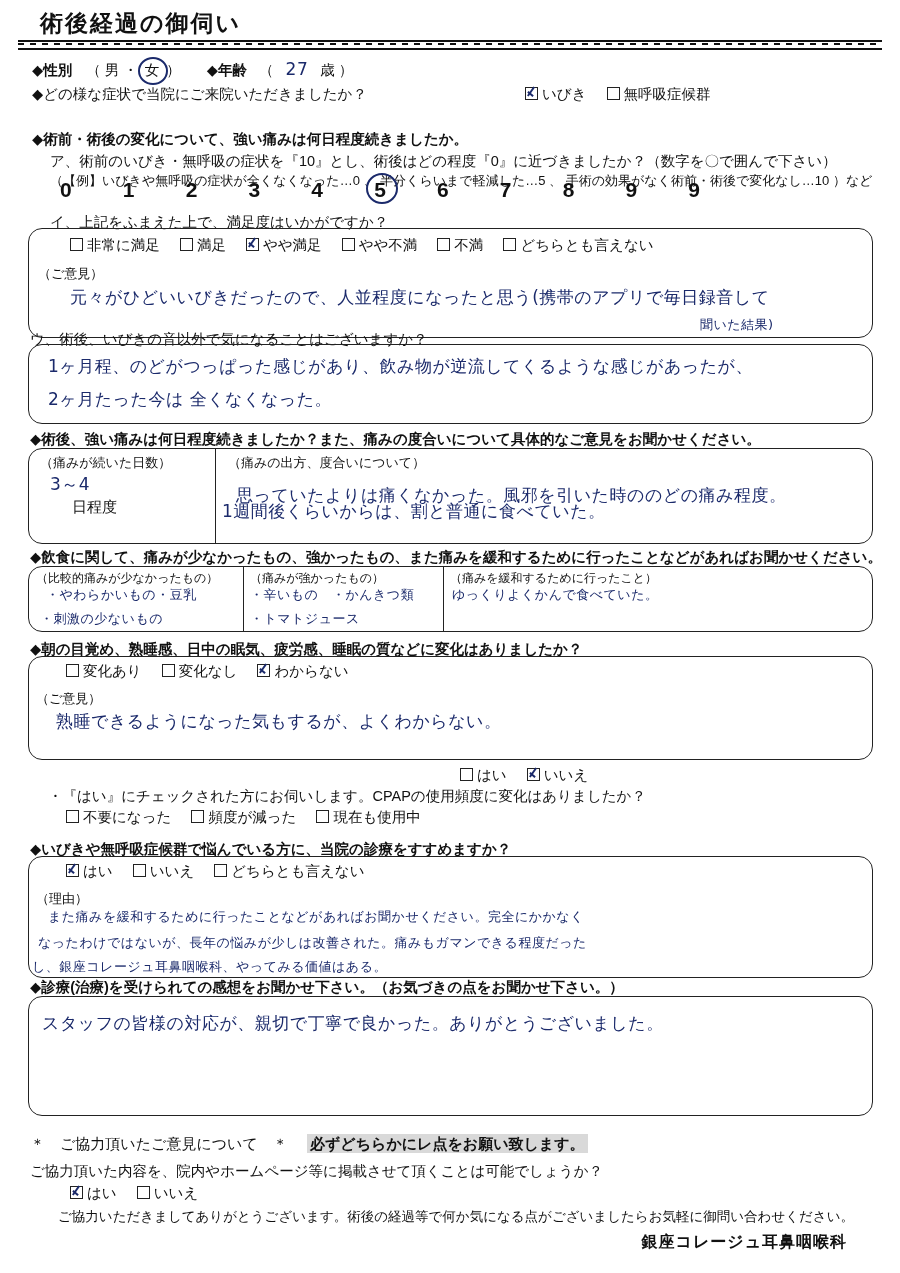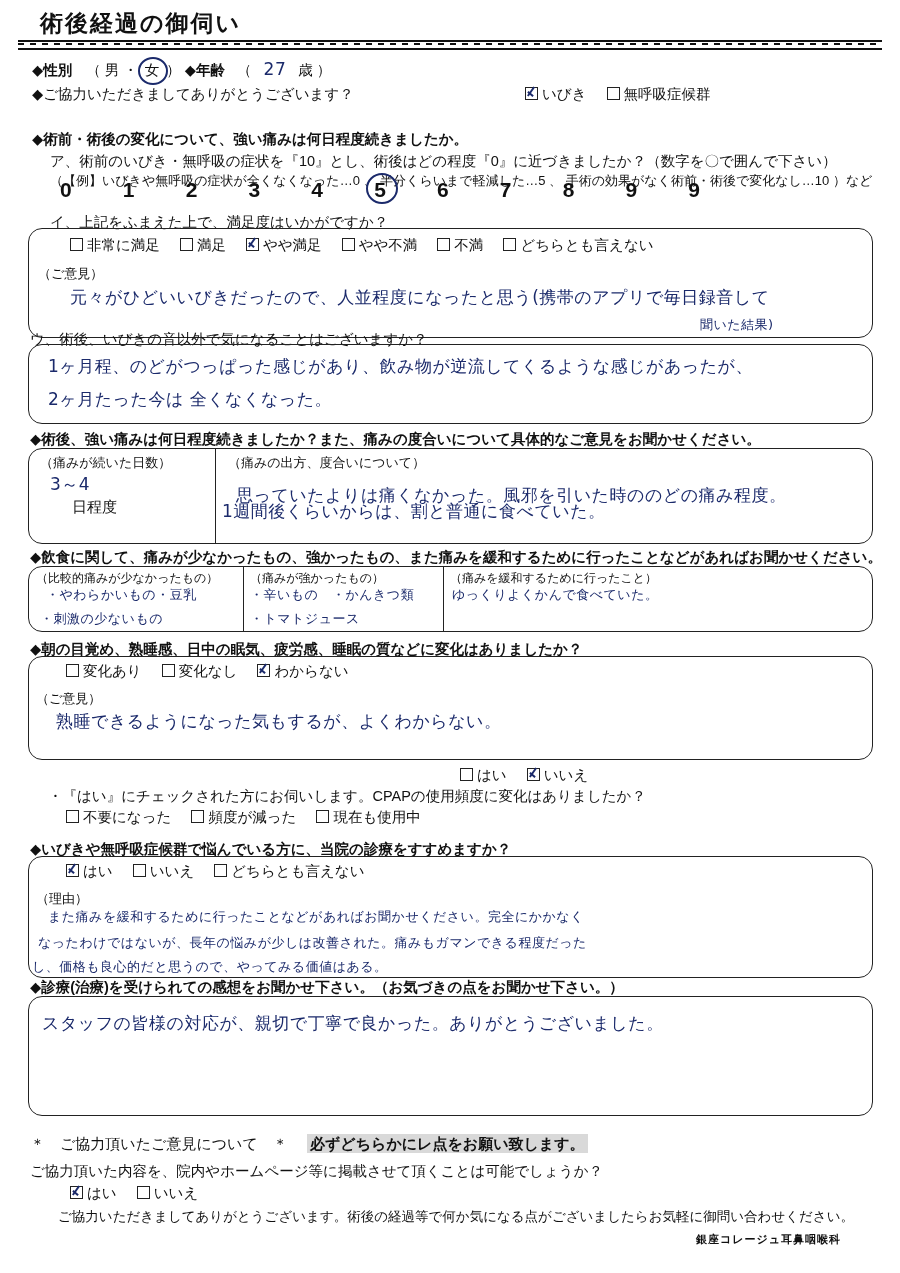--- a/index.html
+++ b/index.html
@@ -49,21 +49,21 @@
   .scale{position:absolute;left:60px;top:178px;width:640px;display:flex;justify-content:space-between;font-size:21px;font-weight:bold;}
   .circled{position:relative;}
   .circled:after{
     content:"";position:absolute;left:-8px;top:-5px;width:28px;height:27px;border:2px solid #1b2a6b;border-radius:50%;
   }
   .box{
     position:absolute;border:1.4px solid #222;border-radius:14px;box-sizing:border-box;
   }
   .footer-note{position:absolute;font-size:13.5px;}
   .highlight{background:#d9d9d9;font-weight:bold;padding:1px 3px;}
-  .clinic{position:absolute;right:59px;top:1232px;font-size:11px;font-weight:bold;letter-spacing:1px;}
+  .clinic{position:absolute;right:53px;top:1232px;font-size:16px;font-weight:bold;letter-spacing:1px;}
   .ovalmark{
     position:absolute;border:2px solid #1b2a6b;border-radius:50%;
   }
   .vdiv{position:absolute;border-left:1.2px solid #222;}
 </style>
 </head>
 <body>
 
 <div class="page">
 
@@ -73,28 +73,28 @@
   <div class="row" style="left:32px;top:58px;">
     <span class="dia">◆性別</span>
     <span style="margin-left:10px;">（</span>
     <span>男</span>
     <span>・</span>
     <span style="position:relative;display:inline-block;padding:0 3px;">
       <span>女</span>
       <span class="ovalmark" style="left:-4px;top:-4px;width:26px;height:24px;"></span>
     </span>
     <span>）</span>
-    <span class="dia" style="">◆年齢</span>
+    <span class="dia" style="margin-left:22px;">◆年齢</span>
     <span style="margin-left:8px;">（</span>
     <span class="hand" style="margin:0 8px;">27</span>
     <span>歳</span>
     <span>）</span>
   </div>
 
-  <div class="row" style="left:32px;top:85px;">◆ご協力いただきましてありがとうございます？</div>
+  <div class="row" style="left:32px;top:85px;">◆どの様な症状で当院にご来院いただきましたか？</div>
   <div class="row" style="left:525px;top:85px;">
     <span class="opt"><span class="chk checked"></span><span>いびき</span></span>
     <span class="opt"><span class="chk"></span><span>無呼吸症候群</span></span>
   </div>
 
   <div class="row bold" style="left:32px;top:130px;">◆術前・術後の変化について、強い痛みは何日程度続きましたか。</div>
   <div class="row" style="left:50px;top:152px;">ア、術前のいびき・無呼吸の症状を『10』とし、術後はどの程度『0』に近づきましたか？（数字を〇で囲んで下さい）</div>
   <div class="row sm" style="left:50px;top:172px;">（【例】いびきや無呼吸の症状が全くなくなった…0 、 半分くらいまで軽減した…5 、 手術の効果がなく術前・術後で変化なし…10 ）など</div>
 
   <div class="scale">
@@ -177,21 +177,21 @@
   <div class="row bold" style="left:30px;top:840px;">◆いびきや無呼吸症候群で悩んでいる方に、当院の診療をすすめますか？</div>
   <div class="box" style="left:28px;top:856px;width:845px;height:122px;"></div>
   <div class="row" style="left:66px;top:862px;">
     <span class="opt"><span class="chk checked"></span><span>はい</span></span>
     <span class="opt"><span class="chk"></span><span>いいえ</span></span>
     <span class="opt"><span class="chk"></span><span>どちらとも言えない</span></span>
   </div>
   <div class="row sm" style="left:36px;top:890px;">（理由）</div>
   <div class="hand small" style="position:absolute;left:48px;top:908px;">また痛みを緩和するために行ったことなどがあればお聞かせください。完全にかかなく</div>
   <div class="hand small" style="position:absolute;left:38px;top:934px;">なったわけではないが、長年の悩みが少しは改善された。痛みもガマンできる程度だった</div>
-  <div class="hand small" style="position:absolute;left:32px;top:958px;">し、価格も良心的だと思うので、やってみる価値はある。</div>
+  <div class="hand small" style="position:absolute;left:32px;top:958px;">し、銀座コレージュ耳鼻咽喉科、やってみる価値はある。</div>
 
   <div class="row bold" style="left:30px;top:978px;">◆診療(治療)を受けられての感想をお聞かせ下さい。（お気づきの点をお聞かせ下さい。）</div>
   <div class="box" style="left:28px;top:996px;width:845px;height:120px;"></div>
   <div class="hand" style="position:absolute;left:42px;top:1012px;">スタッフの皆様の対応が、親切で丁寧で良かった。ありがとうございました。</div>
 
   <div class="row" style="left:30px;top:1134px;font-size:15px;">
     <span>＊　ご協力頂いたご意見について　＊</span>
     <span class="highlight" style="margin-left:15px;">必ずどちらかにレ点をお願い致します。</span>
   </div>
   <div class="row" style="left:30px;top:1162px;">ご協力頂いた内容を、院内やホームページ等に掲載させて頂くことは可能でしょうか？</div>

